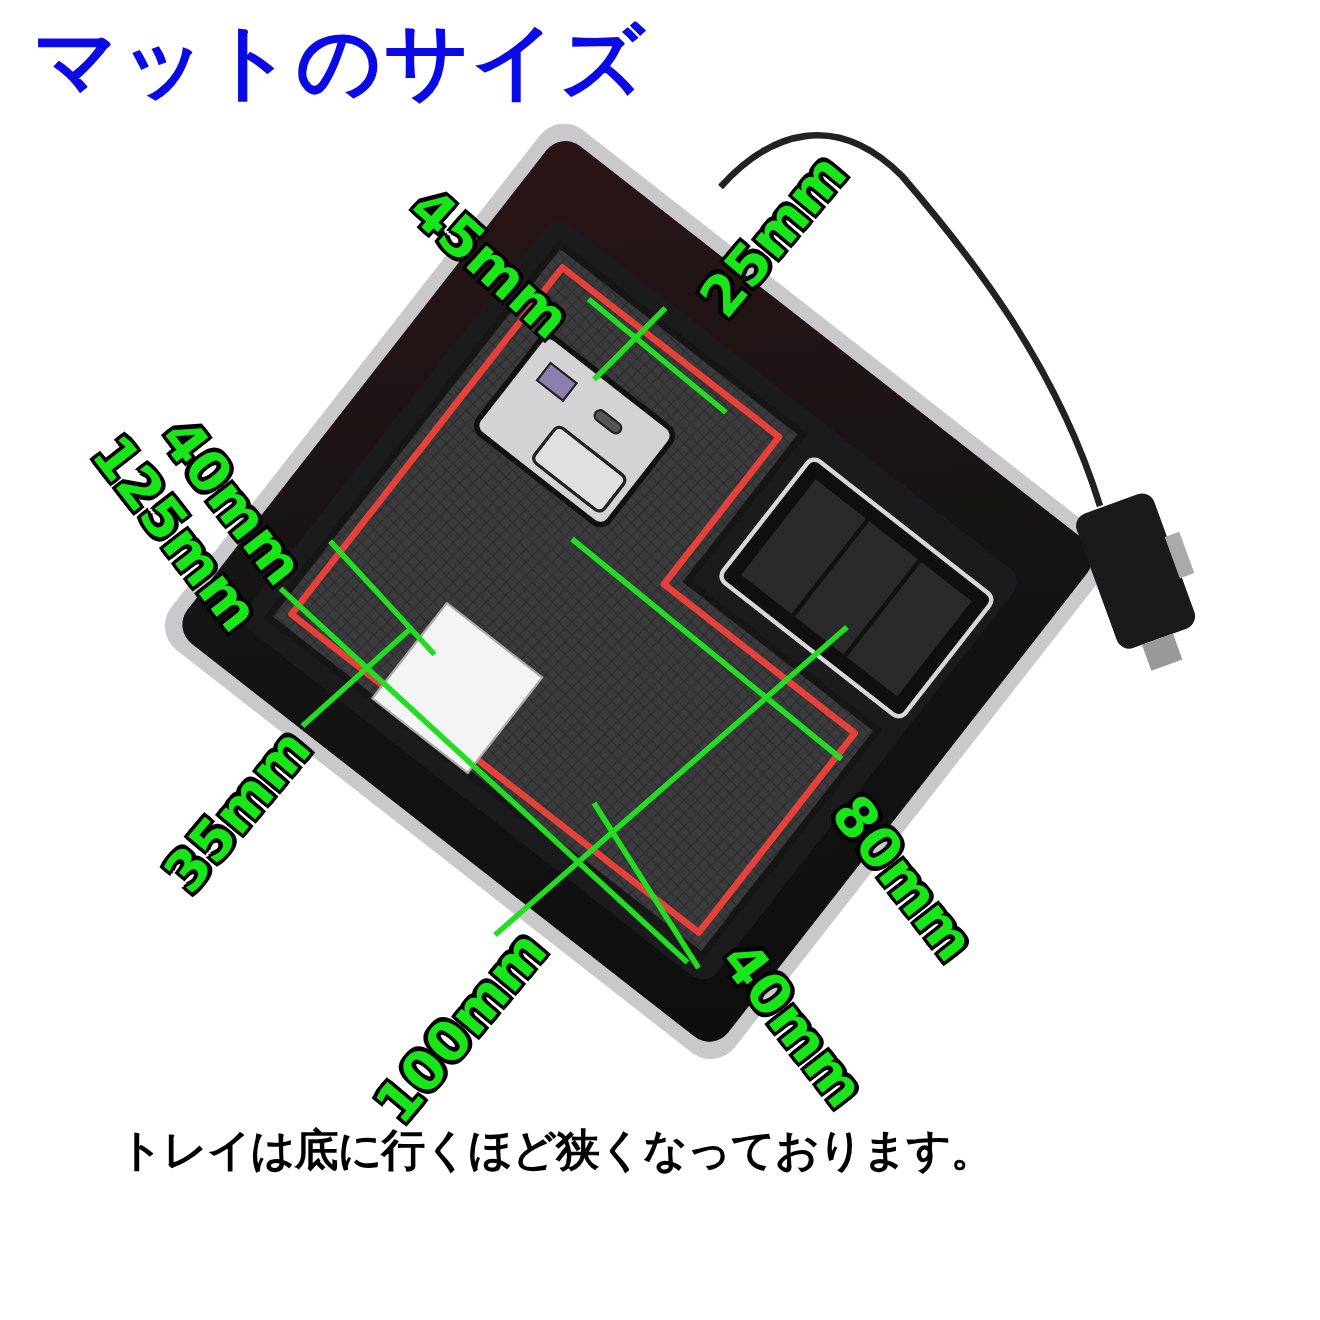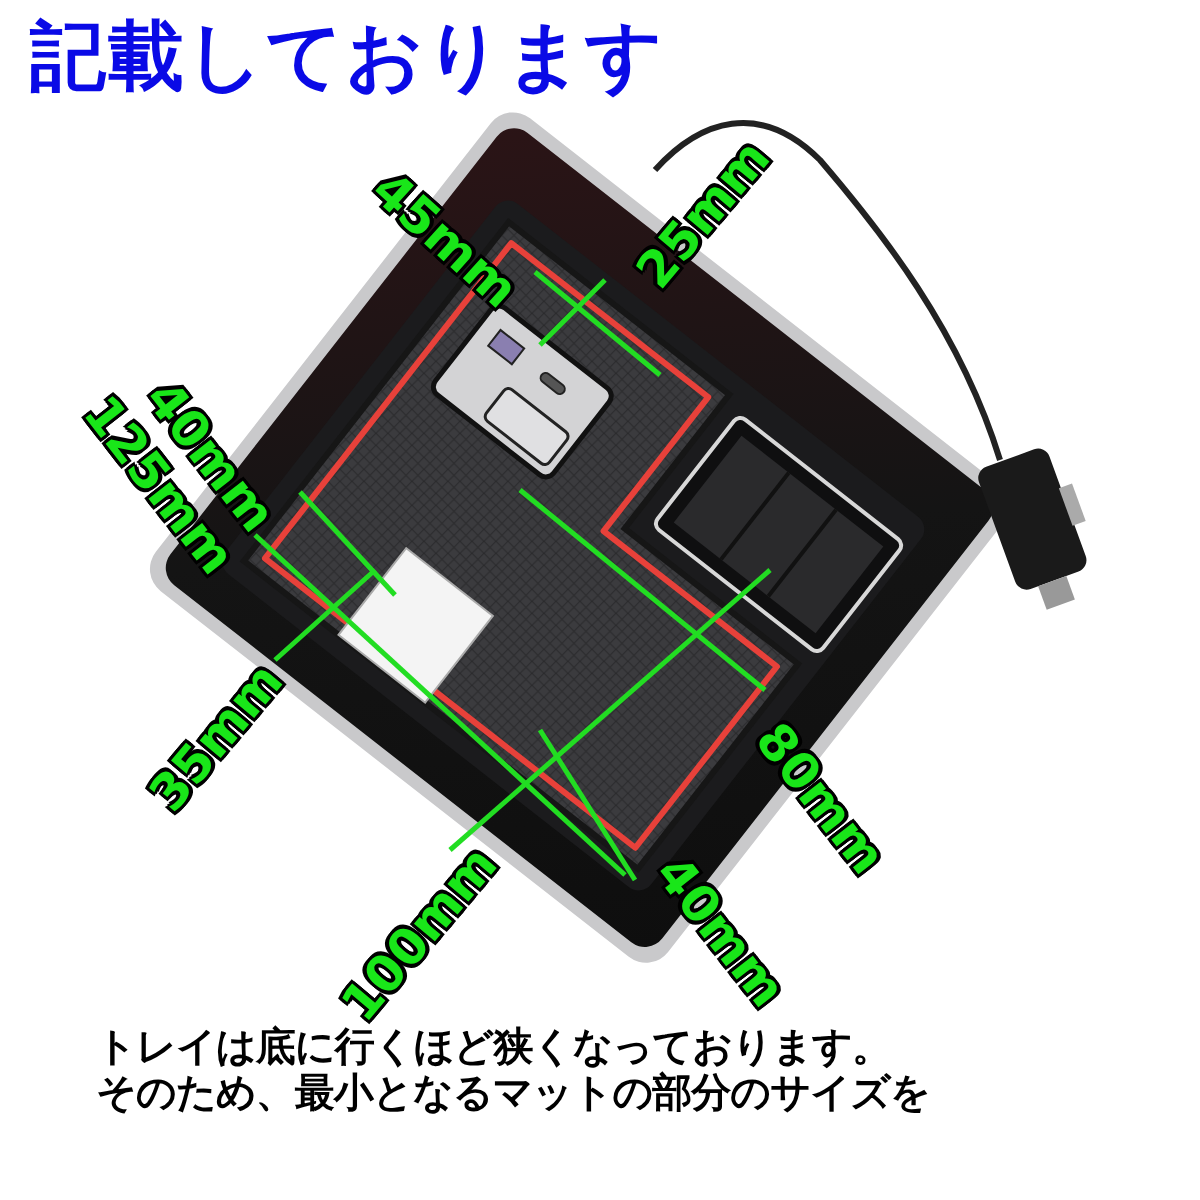--- a/index.html
+++ b/index.html
@@ -1,29 +1,29 @@
 <!DOCTYPE html>
 <html><head>
 <meta charset="utf-8">
 <style>
   html,body{margin:0;padding:0;background:#fff;}
   body{width:1200px;height:1200px;position:relative;overflow:hidden;font-family:"DejaVu Sans",sans-serif;}
   .title{position:absolute;left:30px;top:18px;font-size:76px;font-weight:bold;color:#0a0ae6;letter-spacing:2px;line-height:1;}
-  .caption{position:absolute;left:96px;top:1023px;font-size:40px;font-weight:bold;color:#000;line-height:46px;letter-spacing:-1px;}
+  .caption{position:absolute;left:108px;top:1023px;font-size:40px;font-weight:bold;color:#000;line-height:46px;letter-spacing:-1px;}
   .caption div{white-space:nowrap;}
   svg.scene{position:absolute;left:0;top:0;}
   .dim{position:absolute;font-family:"DejaVu Sans",sans-serif;font-weight:bold;font-size:50px;color:#19e619;
        -webkit-text-stroke:2px #000;paint-order:stroke fill;
        text-shadow:-3px -3px 0 #000,3px -3px 0 #000,-3px 3px 0 #000,3px 3px 0 #000,0 3px 0 #000,0 -3px 0 #000,3px 0 0 #000,-3px 0 0 #000;
        white-space:nowrap;transform-origin:0 0;}
 </style>
 </head>
 <body>
 
-<div class="title">記載しております</div>
+<div class="title">マットのサイズ</div>
 
 <svg class="scene" width="1200" height="1200" viewBox="0 0 1200 1200">
   <defs>
     <pattern id="grid" width="12" height="12" patternUnits="userSpaceOnUse" patternTransform="rotate(-38)">
       <rect width="12" height="12" fill="#3b3b3e"></rect>
       <path d="M0 0 L12 12 M12 0 L0 12" stroke="#2a2a2c" stroke-width="1"></path>
     </pattern>
     <linearGradient id="wall" x1="0" y1="0" x2="1" y2="1">
       <stop offset="0" stop-color="#2b1416"></stop>
       <stop offset="0.5" stop-color="#141414"></stop>
@@ -76,14 +76,13 @@
 <div class="dim" style="left:625px;top:262px;transform:rotate(-50deg);">25mm</div>
 <div class="dim" style="left:180px;top:370px;transform:rotate(52deg);">40mm</div>
 <div class="dim" style="left:118px;top:385px;transform:rotate(52deg);">125mm</div>
 <div class="dim" style="left:138px;top:785px;transform:rotate(-50deg);">35mm</div>
 <div class="dim" style="left:330px;top:995px;transform:rotate(-50deg);">100mm</div>
 <div class="dim" style="left:790px;top:712px;transform:rotate(52deg);">80mm</div>
 <div class="dim" style="left:690px;top:845px;transform:rotate(52deg);">40mm</div>
 
 <div class="caption">
   <div>トレイは底に行くほど狭くなっております。</div>
-  <div>そのため、最小となるマットの部分のサイズを</div>
 </div>
 
 </body></html>

